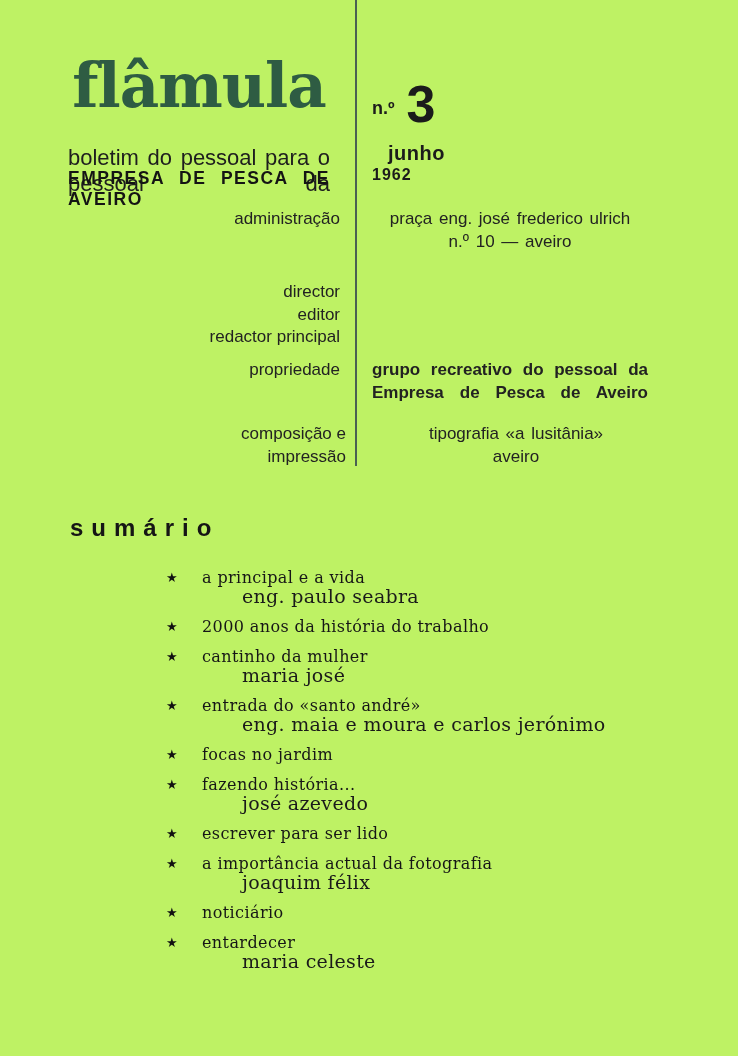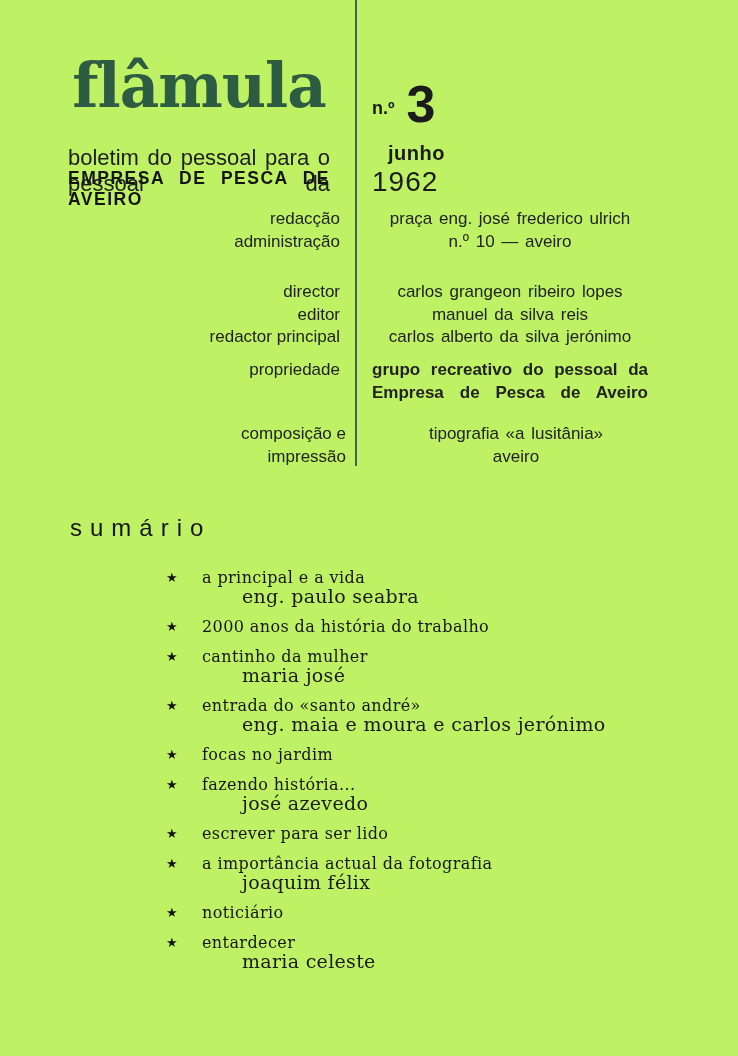--- a/index.html
+++ b/index.html
@@ -88,22 +88,22 @@
     left: 388px;
     top: 142px;
     font-size: 20px;
     font-weight: bold;
     letter-spacing: 0.5px;
   }
   .issue-year {
     position: absolute;
     left: 372px;
     top: 166px;
-    font-size: 28px;
-    font-weight: normal;
+    font-size: 16px;
+    font-weight: bold;
     letter-spacing: 1px;
   }
 
   
   .lblcol, .valcol {
     position: absolute;
     font-size: 17px;
     line-height: 22.5px;
     color: #222;
   }
@@ -114,21 +114,21 @@
   .r2 { top: 281px; }
   .r3 { top: 359px; }
   .r4 { top: 423px; margin-left: 6px; }
 
   
   .summary-heading {
     position: absolute;
     left: 70px;
     top: 514px;
     font-size: 24px;
-    font-weight: normal;
+    font-weight: bold;
     letter-spacing: 8px;
     color: #151515;
   }
   .toc {
     position: absolute;
     left: 166px;
     top: 568px;
     width: 470px;
   }
   .toc-item {
@@ -170,38 +170,32 @@
   <div class="tagline1">boletim do pessoal para o pessoal da</div>
   <div class="tagline2">EMPRESA DE PESCA DE AVEIRO</div>
 
   <div class="issue">
     <span class="issue-label">n.º</span><span class="issue-number">3</span>
   </div>
   <div class="issue-month">junho</div>
   <div class="issue-year">1962</div>
 
   <div class="lblcol r1">
-    <div>redacção</div>
     <div>administração</div>
   </div>
   <div class="valcol r1">
     <div>praça eng. josé frederico ulrich</div>
     <div>n.º 10 — aveiro</div>
   </div>
 
   <div class="lblcol r2">
     <div>director</div>
     <div>editor</div>
     <div>redactor principal</div>
   </div>
-  <div class="valcol r2">
-    <div>carlos grangeon ribeiro lopes</div>
-    <div>manuel da silva reis</div>
-    <div>carlos alberto da silva jerónimo</div>
-  </div>
 
   <div class="lblcol r3">
     <div>propriedade</div>
   </div>
   <div class="valcol r3 wide">
     <div>grupo recreativo do pessoal da</div>
     <div>Empresa de Pesca de Aveiro</div>
   </div>
 
   <div class="lblcol r4">

